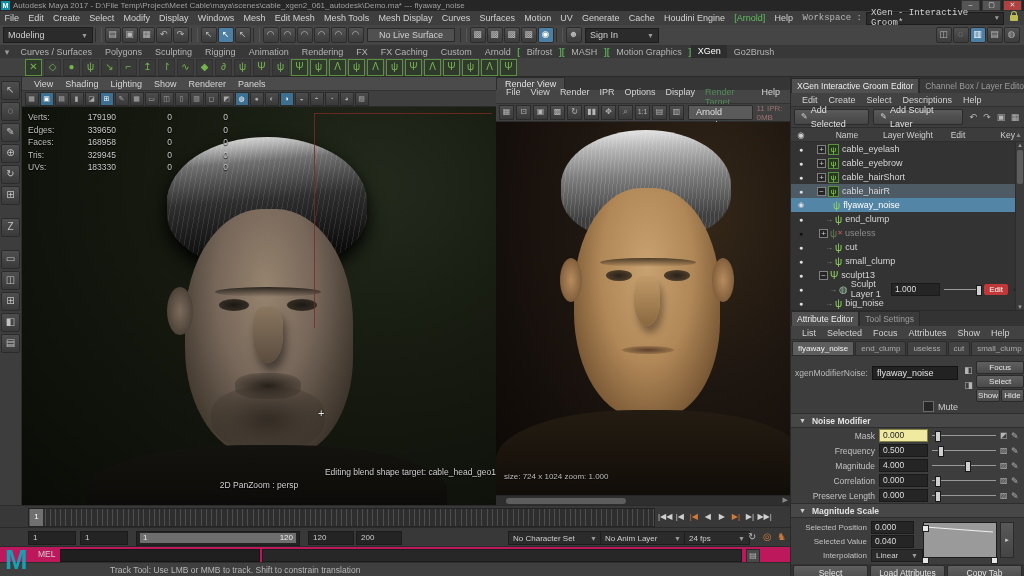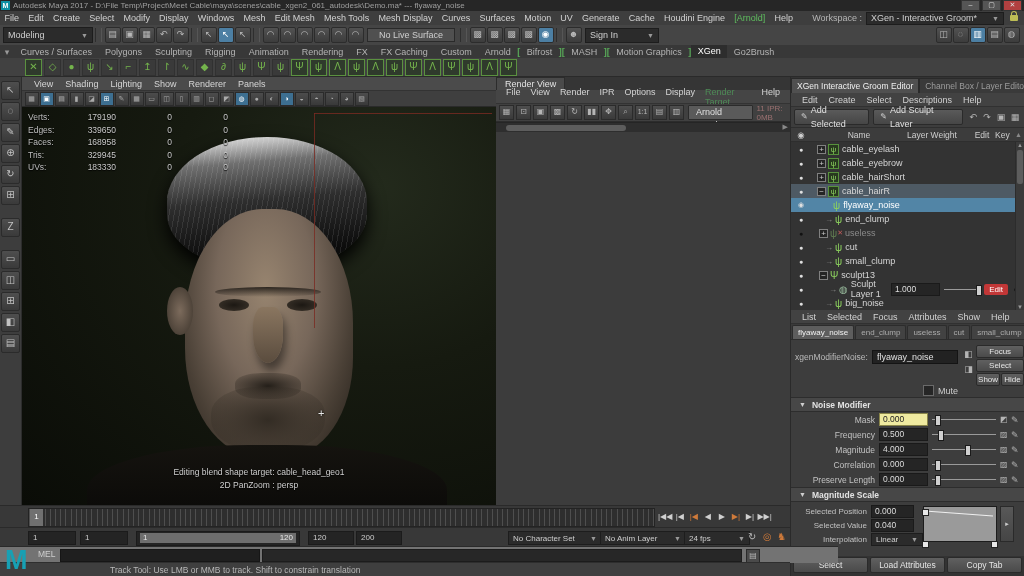--- a/index.html
+++ b/index.html
@@ -17,21 +17,21 @@
         line-height:8px;text-align:center;}
   .wbtn.close{background:#b14040;}
   
   .menubar{left:0;top:11px;width:1024px;height:14px;background:#3e3e3e;display:flex;align-items:center;
            border-bottom:1px solid #333;}
   .menubar-items{display:flex;align-items:center;}
   .menubar-items span{padding:0 4.6px;color:#d2d2d2;cursor:default;}
   .menubar-items span:nth-of-type(19){color:#5fbf5f;}
   .menubar-items span:nth-of-type(19)::before{content:"[";}
   .menubar-items span:nth-of-type(19)::after{content:"]";}
-  .ws-area{margin-left:auto;display:flex;align-items:center;gap:4px;padding-right:6px;}
+  .ws-area{margin-left:auto;display:flex;align-items:center;gap:4px;padding-right:6px;font-family:Liberation Mono, monospace;}
   .ws-label{color:#b5b5b5;}
   .dropbox{background:#2b2b2b;border:1px solid #1d1d1d;color:#cfcfcf;display:flex;align-items:center;
            height:11px;padding:0 4px;}
   .dropbox .arr{margin-left:auto;color:#999;font-size:7px;padding-left:6px;}
   .lock{width:8px;height:6px;background:#bdbd55;border-radius:1px;position:relative;margin-left:2px;}
   .lock::before{content:"";position:absolute;top:-4px;left:1px;width:4px;height:4px;
                 border:1px solid #bdbd55;border-bottom:none;border-radius:3px 3px 0 0;}
   
   .statusline{left:0;top:25px;width:1024px;height:20px;background:#454545;display:flex;align-items:center;
               border-bottom:1px solid #2f2f2f;}
@@ -161,21 +161,21 @@
           height:14px;line-height:14px;padding:0 6px;color:#e2e2e2;margin-right:4px;display:flex;align-items:center;}
   .dk-btn .bi{color:#cfcfcf;margin-right:3px;font-size:8px;}
   .dk-actions .right-ics{margin-left:auto;display:flex;gap:2px;}
   .mini{width:12px;height:12px;color:#b5b5b5;font-size:9px;line-height:12px;text-align:center;}
   .dk-cols{height:13px;background:#3c3c3c;border-top:1px solid #2e2e2e;border-bottom:1px solid #2e2e2e;
            display:flex;align-items:center;color:#cfcfcf;flex:none;font-size:8.5px;}
   .dk-cols .c-eye{width:20px;text-align:center;}
   .dk-cols .c-name{flex:1;text-align:center;}
   .dk-cols .c-w{width:62px;text-align:left;}
   .dk-cols .c-e{width:26px;text-align:center;}
-  .dk-cols .c-k{width:20px;text-align:left;}
+  .dk-cols .c-k{width:20px;text-align:right;margin-left:24px;}
   .dk-cols .c-s{width:9px;color:#888;font-size:7px;}
   .dk-tree{height:168px;background:#333;position:relative;flex:none;overflow:hidden;}
   .trow{height:14px;display:flex;align-items:center;color:#d6d6d6;position:relative;}
   .trow .dot{width:20px;text-align:center;color:#e0e0e0;font-size:7px;flex:none;}
   .trow .ind{flex:none;}
   .exp{width:9px;height:9px;border:1px solid #808080;background:#252525;color:#ccc;font-size:8px;
        line-height:7px;text-align:center;flex:none;margin-right:2px;box-sizing:border-box;}
   .conn{color:#8a8a8a;font-size:8px;margin-right:2px;flex:none;}
   .desc-ic{width:11px;height:11px;background:#28391f;border:1px solid #57923c;color:#8cd05e;font-size:8px;
            line-height:9px;text-align:center;flex:none;margin-right:3px;box-sizing:border-box;}
@@ -250,21 +250,21 @@
   .tpb.key{color:#cf7a3a;}
   .rangerow{left:0;top:527px;width:790px;height:19px;background:#383838;border-top:1px solid #2a2a2a;}
   .rr-field{position:absolute;top:3px;height:12px;background:#242424;border:1px solid #1b1b1b;
             color:#ccc;line-height:12px;padding-left:4px;font-size:8px;}
   .rangebar{position:absolute;left:136px;top:3px;width:162px;height:13px;background:#242424;
             border:1px solid #1b1b1b;}
   .rb-thumb{position:absolute;left:3px;top:1px;right:3px;height:10px;background:#6e6e6e;color:#e8e8e8;
             font-size:8px;line-height:10px;display:flex;justify-content:space-between;padding:0 3px;}
   .rr-drop{position:absolute;top:3px;height:12px;font-size:8px;}
   .rr-ic{position:absolute;top:3px;color:#bbb;font-size:10px;}
-  .cmdrow{left:0;top:546px;width:790px;height:16px;background:#737373;border-top:1px solid #2a2a2a;padding-left:48px;}
+  .cmdrow{left:0;top:546px;width:790px;height:16px;background:#be185d;border-top:1px solid #2a2a2a;}
   .mel-label{position:absolute;left:38px;top:2px;color:#cfcfcf;font-size:8.5px;}
   .cmd-in{position:absolute;left:60px;top:2px;width:198px;height:11px;background:#1f1f1f;border:1px solid #161616;}
   .cmd-out{position:absolute;left:262px;top:2px;width:478px;height:11px;background:#272727;border:1px solid #1c1c1c;}
   .cmd-ic{position:absolute;left:746px;top:2px;width:12px;height:12px;background:#4a4a4a;border:1px solid #2a2a2a;
           color:#bbb;font-size:8px;line-height:11px;text-align:center;}
   .helprow{left:0;top:562px;width:790px;height:14px;background:#3f3f3f;border-top:1px solid #2e2e2e;}
   .help-text{position:absolute;left:110px;top:2px;color:#b8b8b8;font-size:8.5px;}
   .mlogo{left:5px;top:545px;color:#17a0b4;font-size:27px;font-weight:bold;line-height:30px;}
 </style>
 </head>
@@ -493,21 +493,21 @@
         <span class="lab">Tris:</span>
           <span class="num">329945</span>
           <span class="num">0</span>
           <span class="num">0</span>
         <span class="lab">UVs:</span>
           <span class="num">183330</span>
           <span class="num">0</span>
           <span class="num">0</span>
       </div>
       <div class="vp-cross">+</div>
-      <div class="vp-ov" style="bottom:28px;">Editing blend shape target: cable_head_geo1</div>
+      <div class="vp-ov" style="bottom:28px;text-align:right;">Editing blend shape target: cable_head_geo1</div>
       <div class="vp-ov" style="bottom:15px;">2D PanZoom : persp</div>
     </div>
   </div>
 
   <div class="abs renderview">
     <div class="rv-tabrow">
       <span class="rv-tab">Render View</span>
     </div>
     <div class="rv-menus">
       <span style="display:flex">
@@ -529,20 +529,35 @@
       <span class="rvi">↻</span>
       <span class="rvi">▮▮</span>
       <span class="rvi">✥</span>
       <span class="rvi">⌕</span>
       <span class="rvi" style="font-size:7px;">1:1</span>
       <span class="rvi">▤</span>
       <span class="rvi">▥</span>
       <span class="arnold-btn">Arnold Renderer</span>
       <span class="ipr-txt">11   IPR: 0MB</span>
     </div>
+    <div class="rv-canvas">
+      <div class="rv-head">
+        <div class="rv-hair"></div>
+        <div class="rv-face"></div>
+        <div class="rv-ear" style="left:34px;"></div>
+        <div class="rv-ear" style="left:186px;"></div>
+        <div class="rv-brow"></div>
+        <div class="rv-eye" style="left:80px;"></div>
+        <div class="rv-eye" style="left:138px;"></div>
+        <div class="rv-nose"></div>
+        <div class="rv-mouth"></div>
+        <div class="rv-shoulders"></div>
+      </div>
+      <div class="rv-status">size: 724 x 1024    zoom: 1.000</div>
+    </div>
     <div class="rv-scroll">
       <div class="rv-thumb"></div>
       <span class="sarr">▶</span>
     </div>
   </div>
 
   <div class="abs dock">
     <div class="dk-tabs">
       <span class="dk-tab active">XGen Interactive Groom Editor</span>
       <span class="dk-tab">Channel Box / Layer Editor</span>
@@ -673,20 +688,24 @@
         <span class="mod-ic">ψ</span>
         <span>big_noise</span>
       </div>
       <div class="tr-scroll">
         <span class="up">▲</span>
         <div class="tr-thumb"></div>
         <span class="dn">▼</span>
       </div>
     </div>
 
+    <div class="dk-attr-tabs">
+      <span class="dk-tab active">Attribute Editor</span>
+      <span class="dk-tab">Tool Settings</span>
+    </div>
     <div class="dk-menus">
       <span style="display:flex">
           <span>List</span>
           <span>Selected</span>
           <span>Focus</span>
           <span>Attributes</span>
           <span>Show</span>
           <span>Help</span>
         </span>
     </div>

